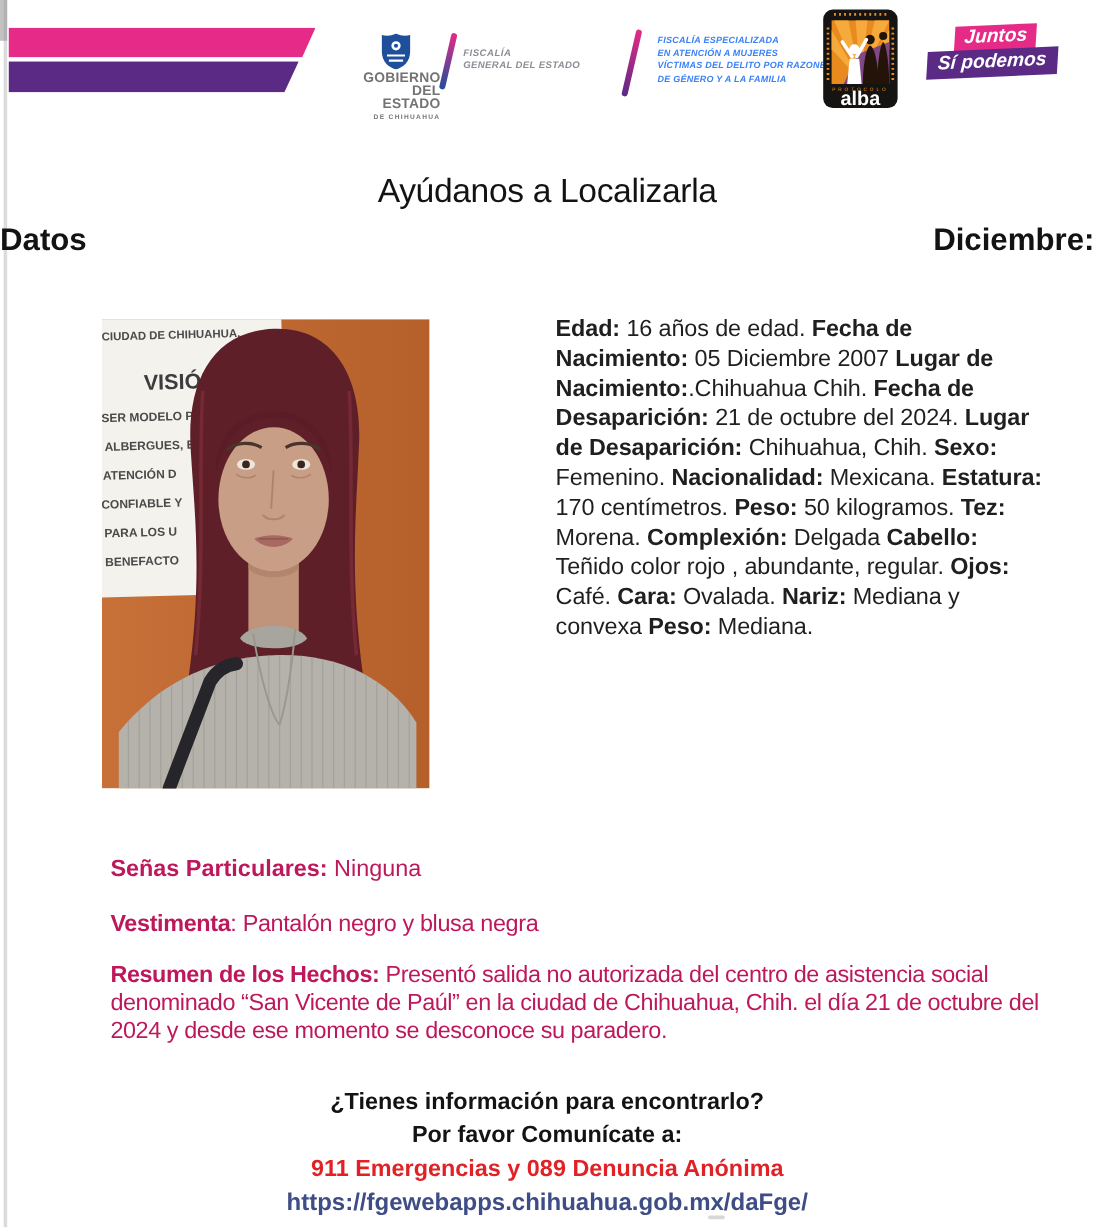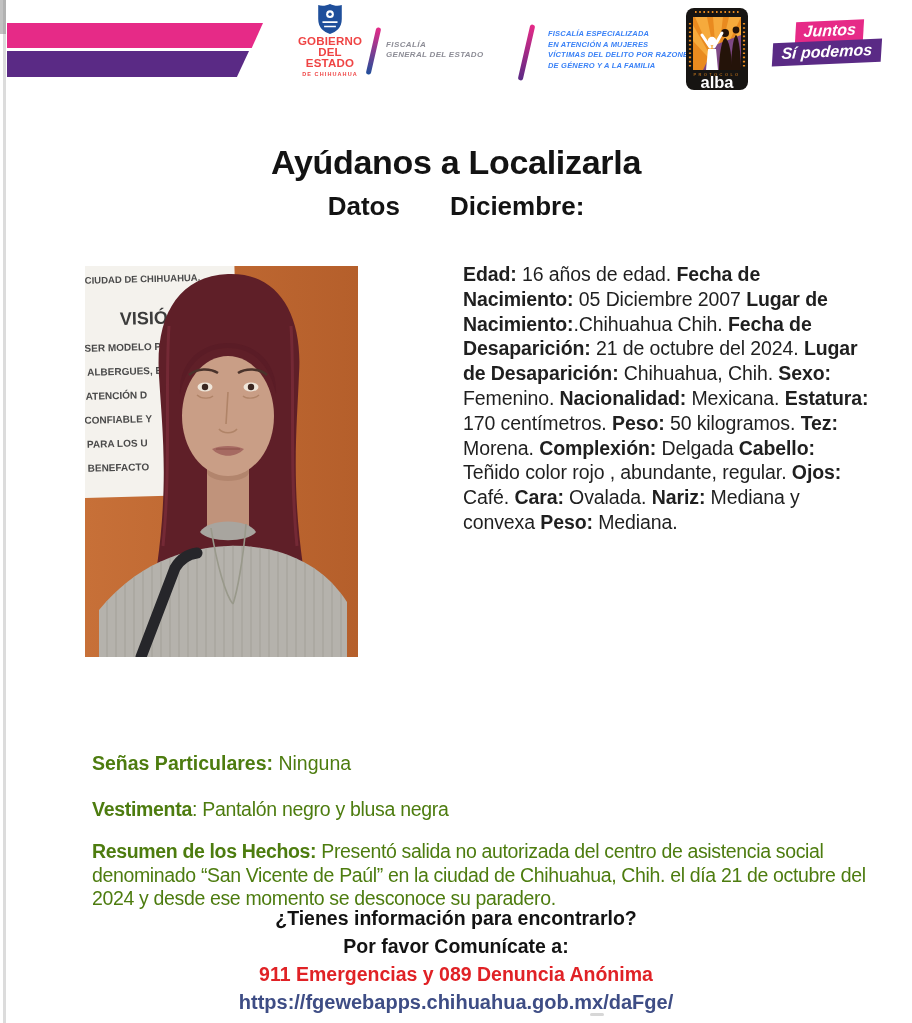--- a/index.html
+++ b/index.html
@@ -8,21 +8,21 @@
   .scan-line{position:absolute;left:3px;top:0;width:3px;height:100%;background:#c9c9c9;opacity:.65;}
   .scan-cap{position:absolute;left:0;top:0;width:6px;height:34px;background:#8f8f8f;opacity:.55;}
 
   
   .stripe{position:absolute;}
   .stripe.pink{left:7px;top:23px;width:256px;height:25px;background:#e62a87;
                clip-path:polygon(0 0,100% 0,95.6% 100%,0 100%);}
   .stripe.purple{left:7px;top:51px;width:242px;height:26px;background:#5a2a85;
                clip-path:polygon(0 0,100% 0,95% 100%,0 100%);}
 
-  .gob{position:absolute;left:293px;top:4px;width:74px;text-align:center;color:#ef4444;}
+  .gob{position:absolute;left:293px;top:28px;width:74px;text-align:right;color:#737373;}
   .gob .shield{display:block;margin:0 auto 2px auto;}
   .gob .l1{font-size:11.5px;font-weight:bold;letter-spacing:.2px;line-height:11px;}
   .gob .l2{font-size:11.5px;font-weight:bold;letter-spacing:.2px;line-height:11px;}
   .gob .l3{font-size:5.5px;font-weight:bold;letter-spacing:1.1px;margin-top:2px;}
 
   .slash{position:absolute;width:5px;border-radius:2.5px;transform:rotate(13deg);}
   .slash.one{left:371px;top:27px;height:48px;background:linear-gradient(#e62a87,#1f4f9b);}
   .slash.two{left:524px;top:24px;height:57px;background:linear-gradient(#e62a87,#5a2a85);}
 
   .fge{position:absolute;left:386px;top:40px;color:#8d8d96;font-weight:bold;font-style:italic;}
@@ -36,32 +36,32 @@
 
   .slogan{position:absolute;left:772px;top:21px;transform:rotate(-2.5deg);}
   .slogan .l1{margin-left:24px;width:fit-content;background:#e62a87;color:#fff;
               font-weight:bold;font-style:italic;font-size:16px;padding:1px 8px 2px 8px;
               transform:skewX(-6deg);}
   .slogan .l2{width:fit-content;background:#5a2a85;color:#fff;font-weight:bold;font-style:italic;
               font-size:16px;padding:2px 9px 3px 9px;transform:skewX(-6deg);margin-top:-1px;}
 
   
   .titles{position:absolute;left:0;right:0;top:143px;text-align:center;}
-  .titles .help{font-size:34px;font-weight:bold;color:#131313;letter-spacing:-.3px;}
+  .titles .help{font-size:28px;font-weight:normal;color:#131313;letter-spacing:-.3px;}
   .titles .name{font-size:30px;font-weight:bold;color:#e12524;margin-top:9px;letter-spacing:-.3px;}
-  .titles .datos{display:flex;justify-content:center;gap:50px;font-size:26px;font-weight:bold;
+  .titles .datos{display:flex;justify-content:space-between;gap:50px;font-size:26px;font-weight:bold;
                  color:#131313;margin-top:9px;}
 
   
   .photo{position:absolute;left:85px;top:266px;width:273px;height:391px;}
   .details{position:absolute;left:463px;top:262px;width:406px;font-size:19.5px;
            line-height:24.8px;color:#1f1f1f;letter-spacing:-.1px;}
   .details b{font-weight:bold;}
 
-  .sec{position:absolute;left:92px;font-size:19.5px;color:#4d7c0f;margin-top:39px;}
+  .sec{position:absolute;left:92px;font-size:19.5px;color:#be185d;}
   .sec b{font-weight:bold;}
   .sec.senas{top:713px;}
   .sec.vestimenta{top:759px;letter-spacing:-.3px;}
   .sec.resumen{top:801px;width:778px;line-height:23.5px;letter-spacing:-.35px;}
 
   
   .footer{position:absolute;left:0;right:0;top:907px;text-align:center;font-weight:bold;}
   .footer div{margin-bottom:5px;}
   .footer .q1,.footer .q2{font-size:19.5px;color:#131313;}
   .footer .phones{font-size:19.5px;color:#e02226;}

